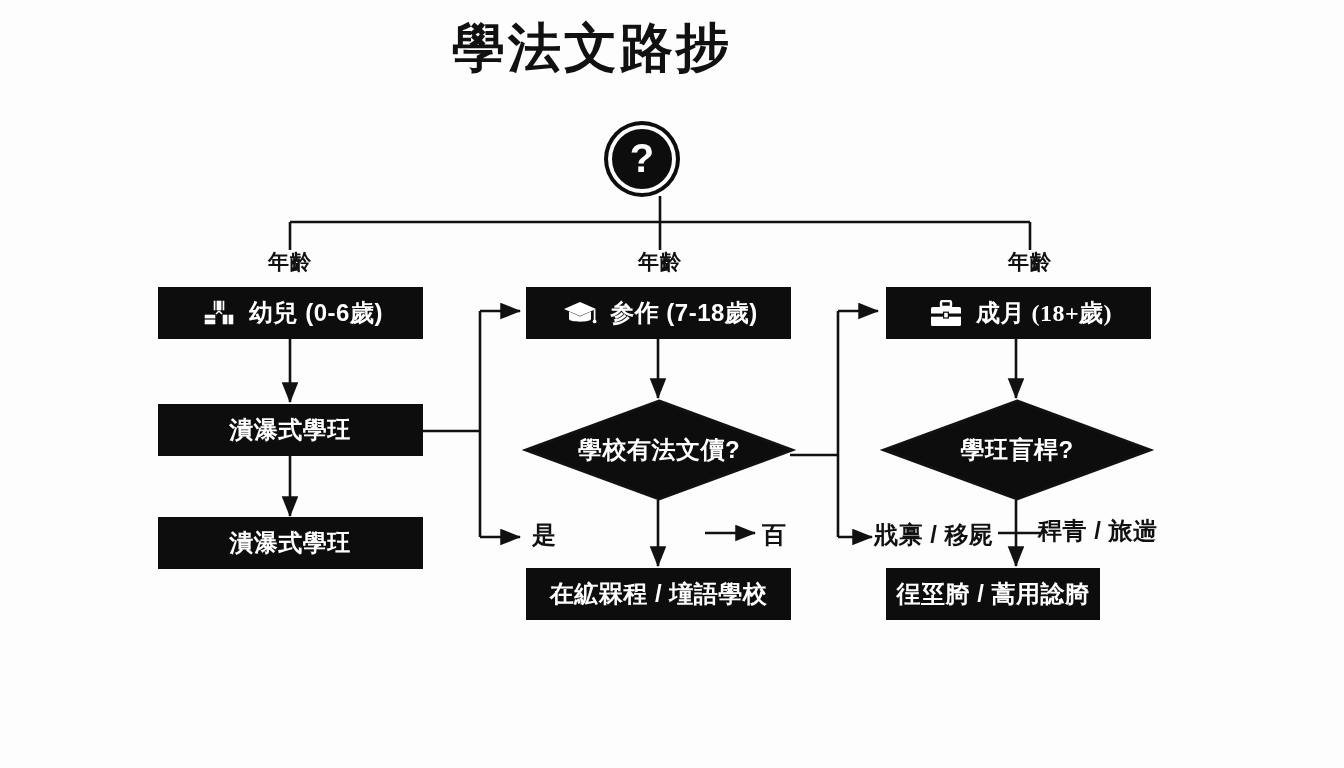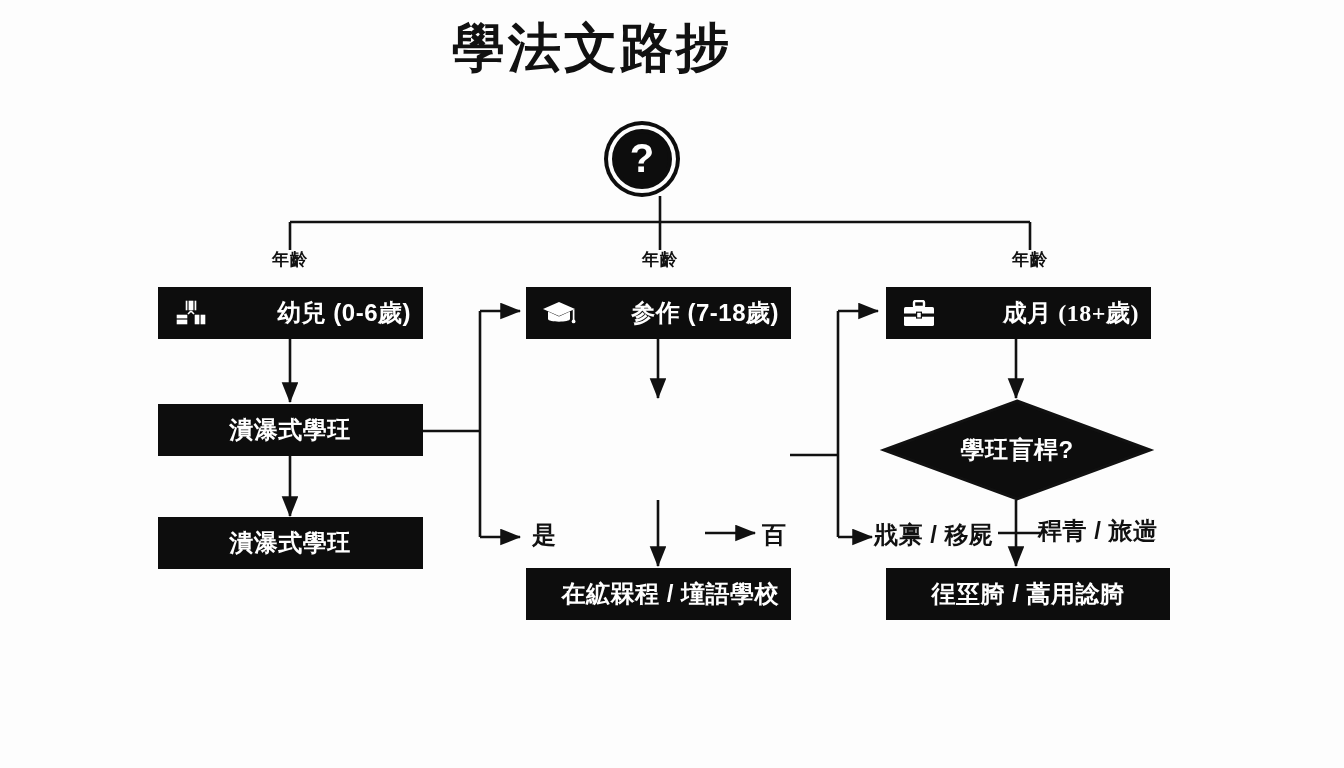--- a/index.html
+++ b/index.html
@@ -73,21 +73,21 @@
   .root-label {
     font-size: 29px;
     font-weight: bold;
     white-space: nowrap;
     letter-spacing: 1px;
   }
 
   
   .branch-label {
     position: absolute;
-    font-size: 17px;
+    font-size: 21px;
     font-weight: bold;
     text-align: center;
     white-space: nowrap;
     letter-spacing: 1px;
   }
 
   
   .node-box {
     position: absolute;
     background: #0d0d0d;
@@ -97,21 +97,21 @@
     justify-content: center;
     gap: 13px;
     font-size: 24px;
     font-weight: bold;
     letter-spacing: 0.5px;
     box-sizing: border-box;
     padding: 0 12px;
     white-space: nowrap;
   }
   .node-box.with-icon {
-    justify-content: space-between;
+    justify-content: center;
     padding-left: 16px;
   }
   .node-box .box-text {
     line-height: 1;
   }
   .box-icon {
     flex: 0 0 auto;
     width: 34px;
     height: 30px;
     display: flex;
@@ -239,25 +239,31 @@
       <svg width="34" height="26" viewBox="0 0 34 26" xmlns="http://www.w3.org/2000/svg">
         <path d="M17 2 L33 9 L17 16 L1 9 Z" fill="#ffffff"></path>
         <path d="M6 11.5 L6 19 C6 22.5 28 22.5 28 19 L28 11.5 L17 16.5 Z" fill="#ffffff"></path>
         <path d="M31.6 9.6 L31.6 20" stroke="#ffffff" stroke-width="1.7"></path>
         <circle cx="31.6" cy="21.4" r="1.9" fill="#ffffff"></circle>
       </svg>
     </span>
     <span class="box-text">参作 (7-18歲)</span>
   </div>
 
+  <div class="diamond-wrap" style="left:521px; top:398px;">
+    <svg width="276" height="104" viewBox="0 0 276 104" xmlns="http://www.w3.org/2000/svg">
+      <path d="M138 3 L271 52 L138 101 L5 52 Z" fill="#0d0d0d" stroke="#111111" stroke-width="3"></path>
+    </svg>
+    <div class="diamond-text">學校有法文儥?</div>
+  </div>
 
   <div class="edge-label" style="left:532px; top:519px;">是</div>
   <div class="edge-label" style="left:762px; top:519px;">百</div>
 
-  <div class="node-box" style="left:526px; top:568px; width:265px; height:52px;justify-content:flex-end;">
+  <div class="node-box" style="left:526px; top:568px; width:265px; height:52px;">
     <span class="box-text">在絋槑程 / 墥語學校</span>
   </div>
 
   <div class="node-box with-icon" style="left:886px; top:287px; width:265px; height:52px;font-family:Liberation Serif, serif;">
     <span class="box-icon">
       <svg width="32" height="27" viewBox="0 0 32 27" xmlns="http://www.w3.org/2000/svg">
         <rect x="11" y="1" width="10" height="6" rx="1.6" fill="none" stroke="#ffffff" stroke-width="2.4"></rect>
         <rect x="1" y="7" width="30" height="19" rx="1.6" fill="#ffffff"></rect>
         <rect x="1" y="13.5" width="30" height="3.2" fill="#0d0d0d"></rect>
         <rect x="13.6" y="12.2" width="4.8" height="5.8" fill="#ffffff" stroke="#0d0d0d" stroke-width="1.2"></rect>
@@ -269,17 +275,17 @@
   <div class="diamond-wrap" style="left:879px; top:398px;">
     <svg width="276" height="104" viewBox="0 0 276 104" xmlns="http://www.w3.org/2000/svg">
       <path d="M138 3 L271 52 L138 101 L5 52 Z" fill="#0d0d0d" stroke="#111111" stroke-width="3"></path>
     </svg>
     <div class="diamond-text">學玨盲桿?</div>
   </div>
 
   <div class="edge-label" style="left:874px; top:519px;">戕禀 / 移屍</div>
   <div class="edge-label" style="left:1038px; top:515px;">稈青 / 旅遄</div>
 
-  <div class="node-box" style="left:886px; top:568px; width:284px; height:52px;">
+  <div class="node-box" style="left:886px; top:568px; width:214px; height:52px;">
     <span class="box-text">徎坙䐀 / 蒿用諗䐀</span>
   </div>
 
 </div>
 
 </body></html>

